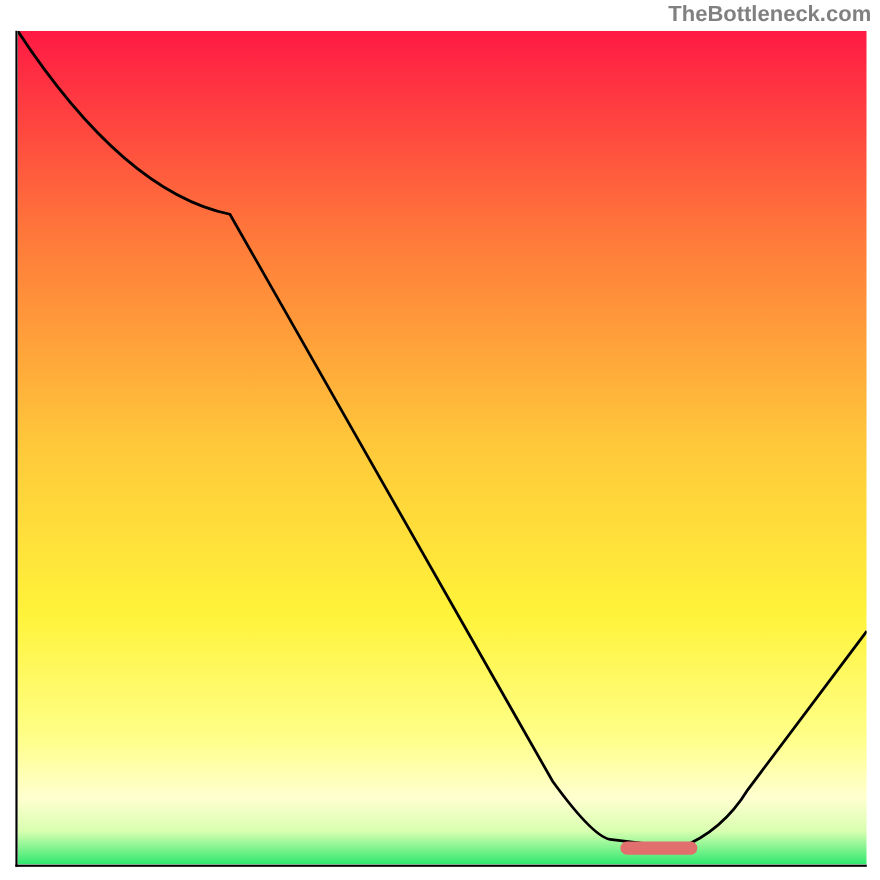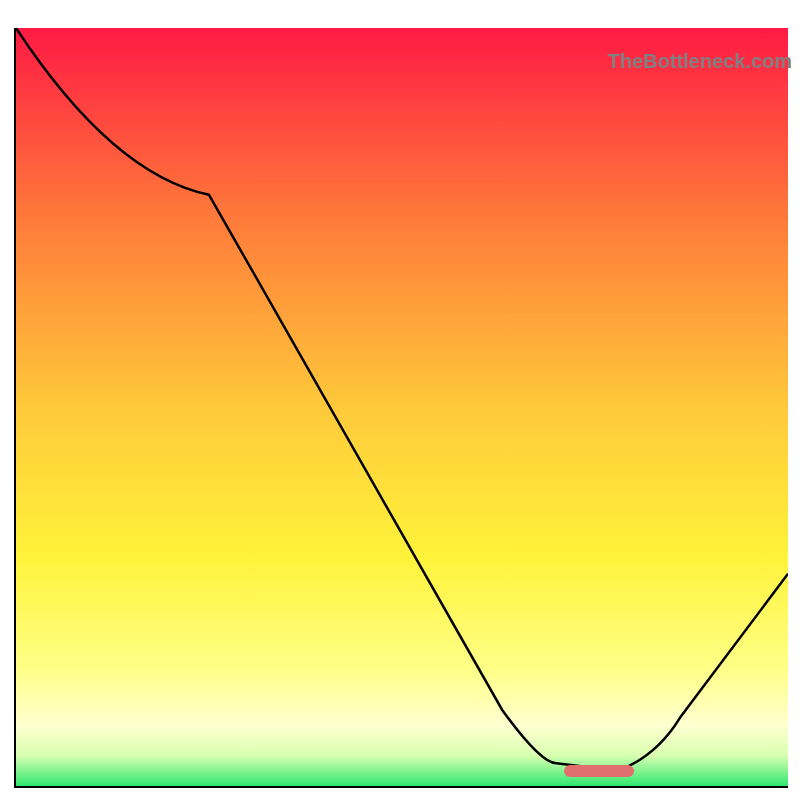--- a/index.html
+++ b/index.html
@@ -13,21 +13,20 @@
   }
   .watermark {
     position: absolute;
     top: 2px;
     right: 8px;
     font-size: 20px;
     font-weight: bold;
     color: #808080;
     font-family: Arial, sans-serif;
     z-index: 10;
-    margin-top: 48px;
   }
   .plot-area {
     position: absolute;
     left: 14px;
     top: 28px;
     width: 772px;
     height: 758px;
     border-left: 2px solid #000;
     border-bottom: 2px solid #000;
     overflow: hidden;

